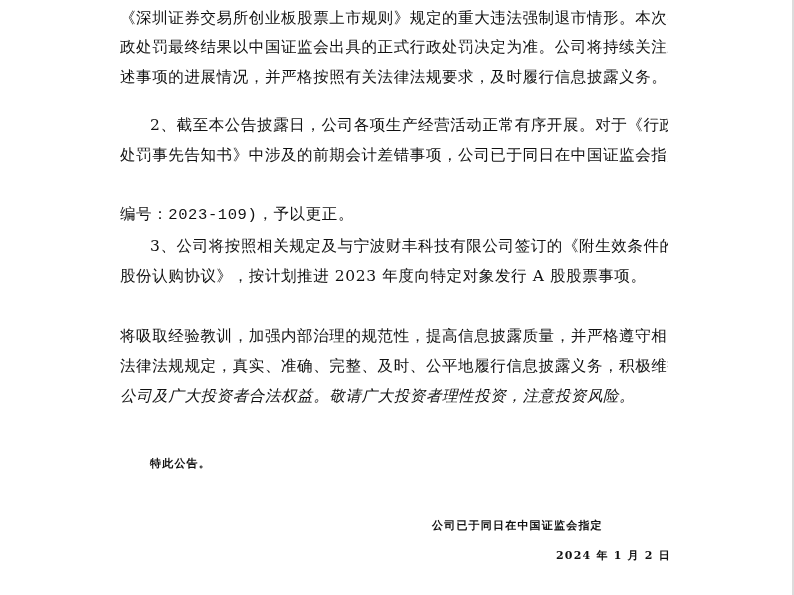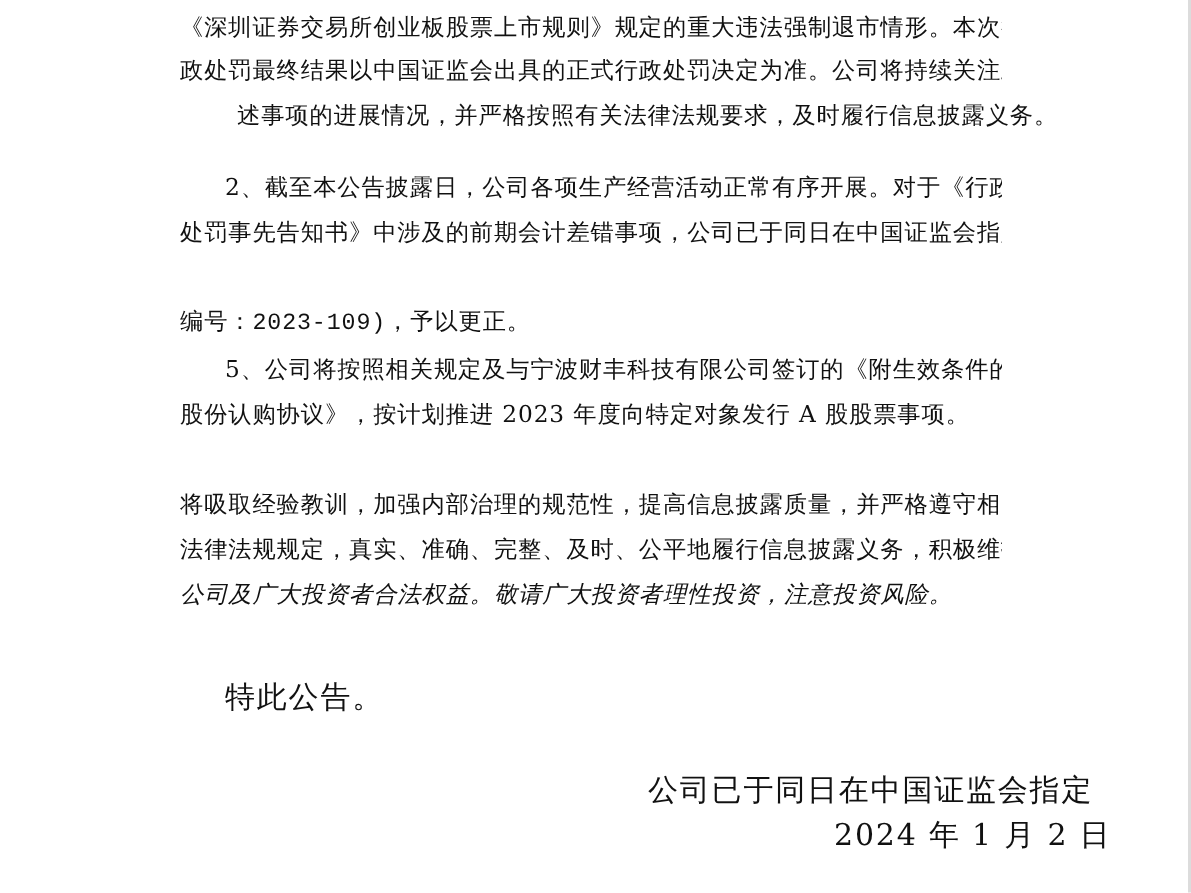--- a/index.html
+++ b/index.html
@@ -20,38 +20,38 @@
     .line {
       position: absolute; left: 120px; width: 548px;
       font-size: 15.5px; line-height: 20px; height: 20px;
       white-space: nowrap; overflow: hidden;
       text-align: justify; text-align-last: justify;
       letter-spacing: 0.6px;
     }
     .line.last { text-align-last: left; }
     .line.indent { left: 150px; width: 518px; }
     .sig {
-      position: absolute; font-size: 20px; line-height: 20px;
-      white-space: nowrap; letter-spacing: 1.2px;
+      position: absolute; font-size: 11px; line-height: 20px;
+      white-space: nowrap; letter-spacing: 1.2px; font-weight: bold;
     }
   </style>
 </head>
 <body>
 
 <div class="page">
 
   <div class="line" style="top:8px;">《深圳证券交易所创业板股票上市规则》规定的重大违法强制退市情形。本次行</div>
   <div class="line" style="top:37px;">政处罚最终结果以中国证监会出具的正式行政处罚决定为准。公司将持续关注上</div>
-  <div class="line last" style="top:67px;margin-left:38px;">述事项的进展情况，并严格按照有关法律法规要求，及时履行信息披露义务。</div>
+  <div class="line last" style="top:67px;">述事项的进展情况，并严格按照有关法律法规要求，及时履行信息披露义务。</div>
 
   <div class="line indent" style="top:115px;">2、截至本公告披露日，公司各项生产经营活动正常有序开展。对于《行政</div>
   <div class="line" style="top:145px;">处罚事先告知书》中涉及的前期会计差错事项，公司已于同日在中国证监会指定</div>
   <div class="line last" style="top:205px;font-family:Liberation Mono, monospace;">编号：2023-109)，予以更正。</div>
 
-  <div class="line indent" style="top:236px;">5、公司将按照相关规定及与宁波财丰科技有限公司签订的《附生效条件的</div>
+  <div class="line indent" style="top:236px;">3、公司将按照相关规定及与宁波财丰科技有限公司签订的《附生效条件的</div>
   <div class="line last" style="top:266px;">股份认购协议》，按计划推进 2023 年度向特定对象发行 A 股股票事项。</div>
 
   <div class="line" style="top:326px;">将吸取经验教训，加强内部治理的规范性，提高信息披露质量，并严格遵守相关</div>
   <div class="line" style="top:356px;">法律法规规定，真实、准确、完整、及时、公平地履行信息披露义务，积极维护</div>
   <div class="line last" style="top:386px;font-style:italic;">公司及广大投资者合法权益。敬请广大投资者理性投资，注意投资风险。</div>
 
   <div class="sig" style="left:150px; top:454px;">特此公告。</div>
 
   <div class="sig" style="left:432px; top:516px;">公司已于同日在中国证监会指定</div>
   <div class="sig" style="left:556px; top:546px;">2024 年 1 月 2 日</div>

